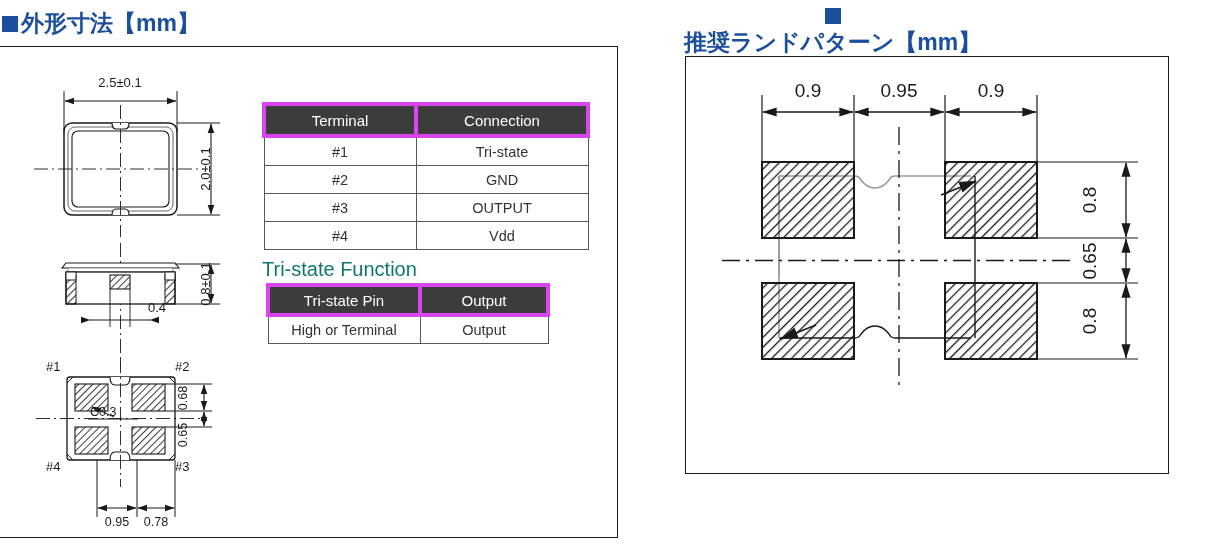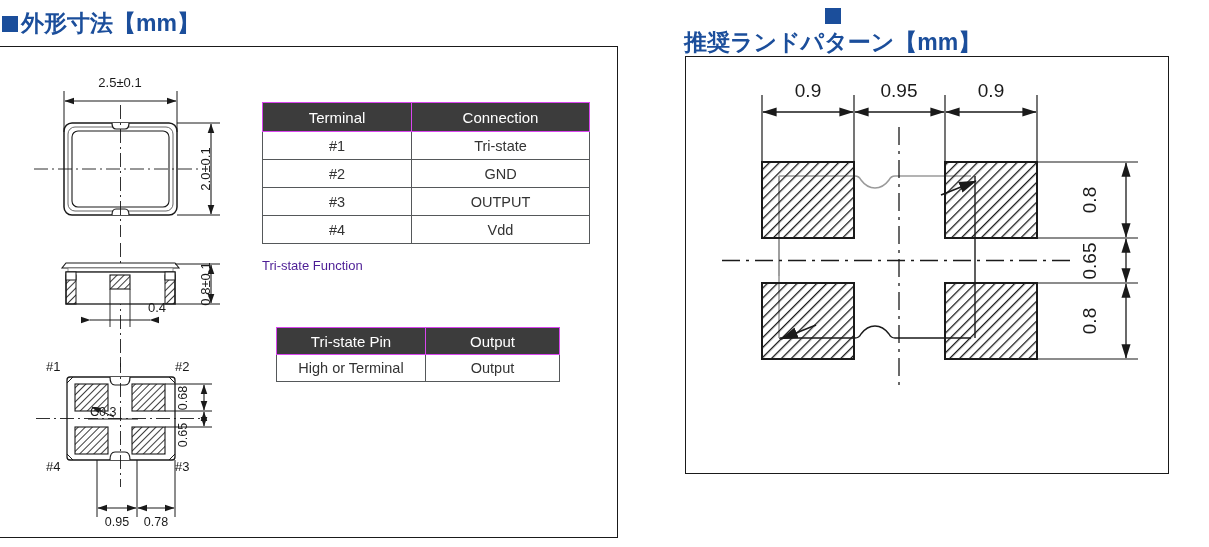--- a/index.html
+++ b/index.html
@@ -12,30 +12,30 @@
   #hdg-right{left:684px;top:8px;flex-direction:column;}
 
   .panel{position:absolute;border:1.6px solid #1a1a1a;background:#fff;box-sizing:border-box;}
   #panel-left{left:-2px;top:46px;width:620px;height:492px;border-left:none;}
   #panel-right{left:685px;top:56px;width:484px;height:418px;}
 
   svg{display:block;}
   .tbl{position:absolute;border-collapse:collapse;background:#fff;}
   .tbl td,.tbl th{border:1px solid #55585a;font-weight:400;text-align:center;
                   color:#333;font-size:14.5px;padding:0;}
-  .tbl thead th{background:#3c3c3c;color:#ffffff;font-size:15px;border:1px solid #d946ef;}
+  .tbl thead th{background:#3c3c3c;color:#ffffff;font-size:15px;border:4px solid #d946ef;}
   #tbl-terminal{left:262px;top:102px;width:328px;}
   #tbl-terminal thead th{height:28px;}
   #tbl-terminal td{height:27px;}
   #tbl-terminal td:first-child,#tbl-terminal thead th:first-child{width:148px;}
-  #tbl-tristate{left:276px;top:283px;width:284px;margin-top:44px;}
+  #tbl-tristate{left:266px;top:283px;width:284px;}
   #tbl-tristate thead th{height:26px;}
   #tbl-tristate td{height:26px;}
   #tbl-tristate td:first-child,#tbl-tristate thead th:first-child{width:148px;}
-  #tristate-caption{position:absolute;left:262px;top:258px;font-size:13px;color:#4c1d95;}
+  #tristate-caption{position:absolute;left:262px;top:258px;font-size:20px;color:#0f766e;}
 </style>
 </head>
 <body>
 
 <div class="hdg" id="hdg-left">
   <span class="sq"></span>
   <span>外形寸法【mm】</span>
 </div>
 
 <div class="hdg" id="hdg-right">

